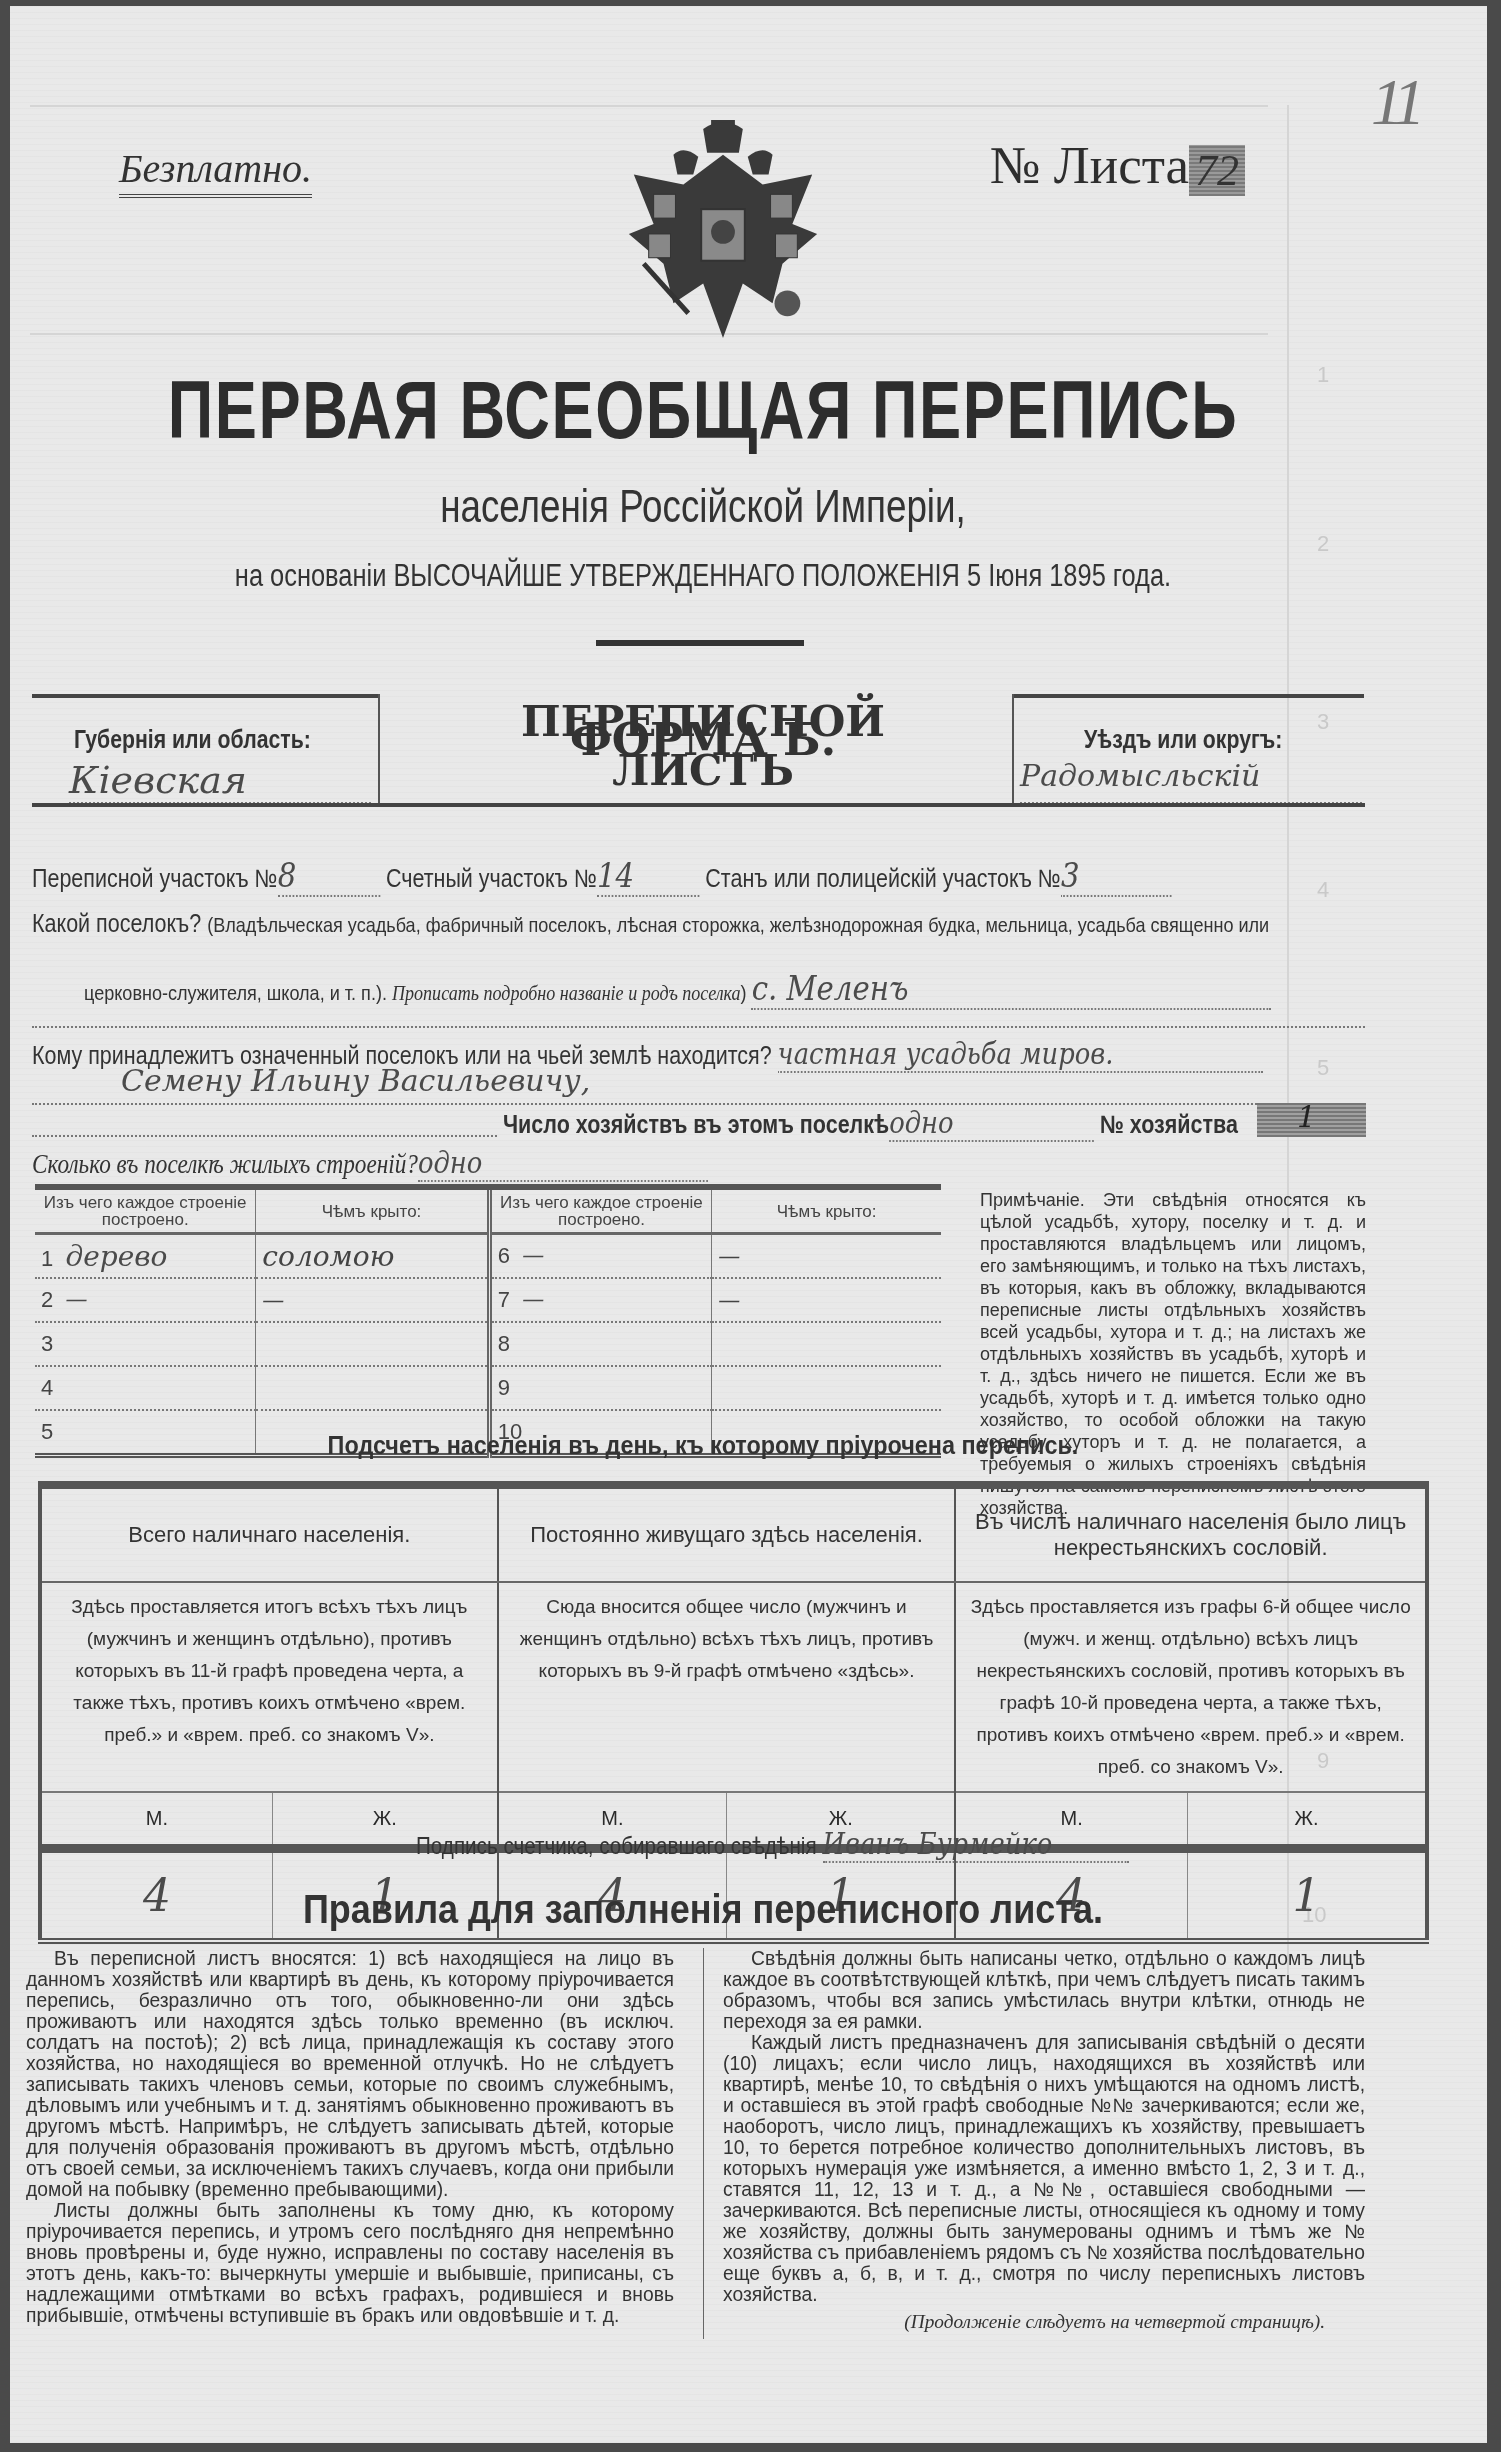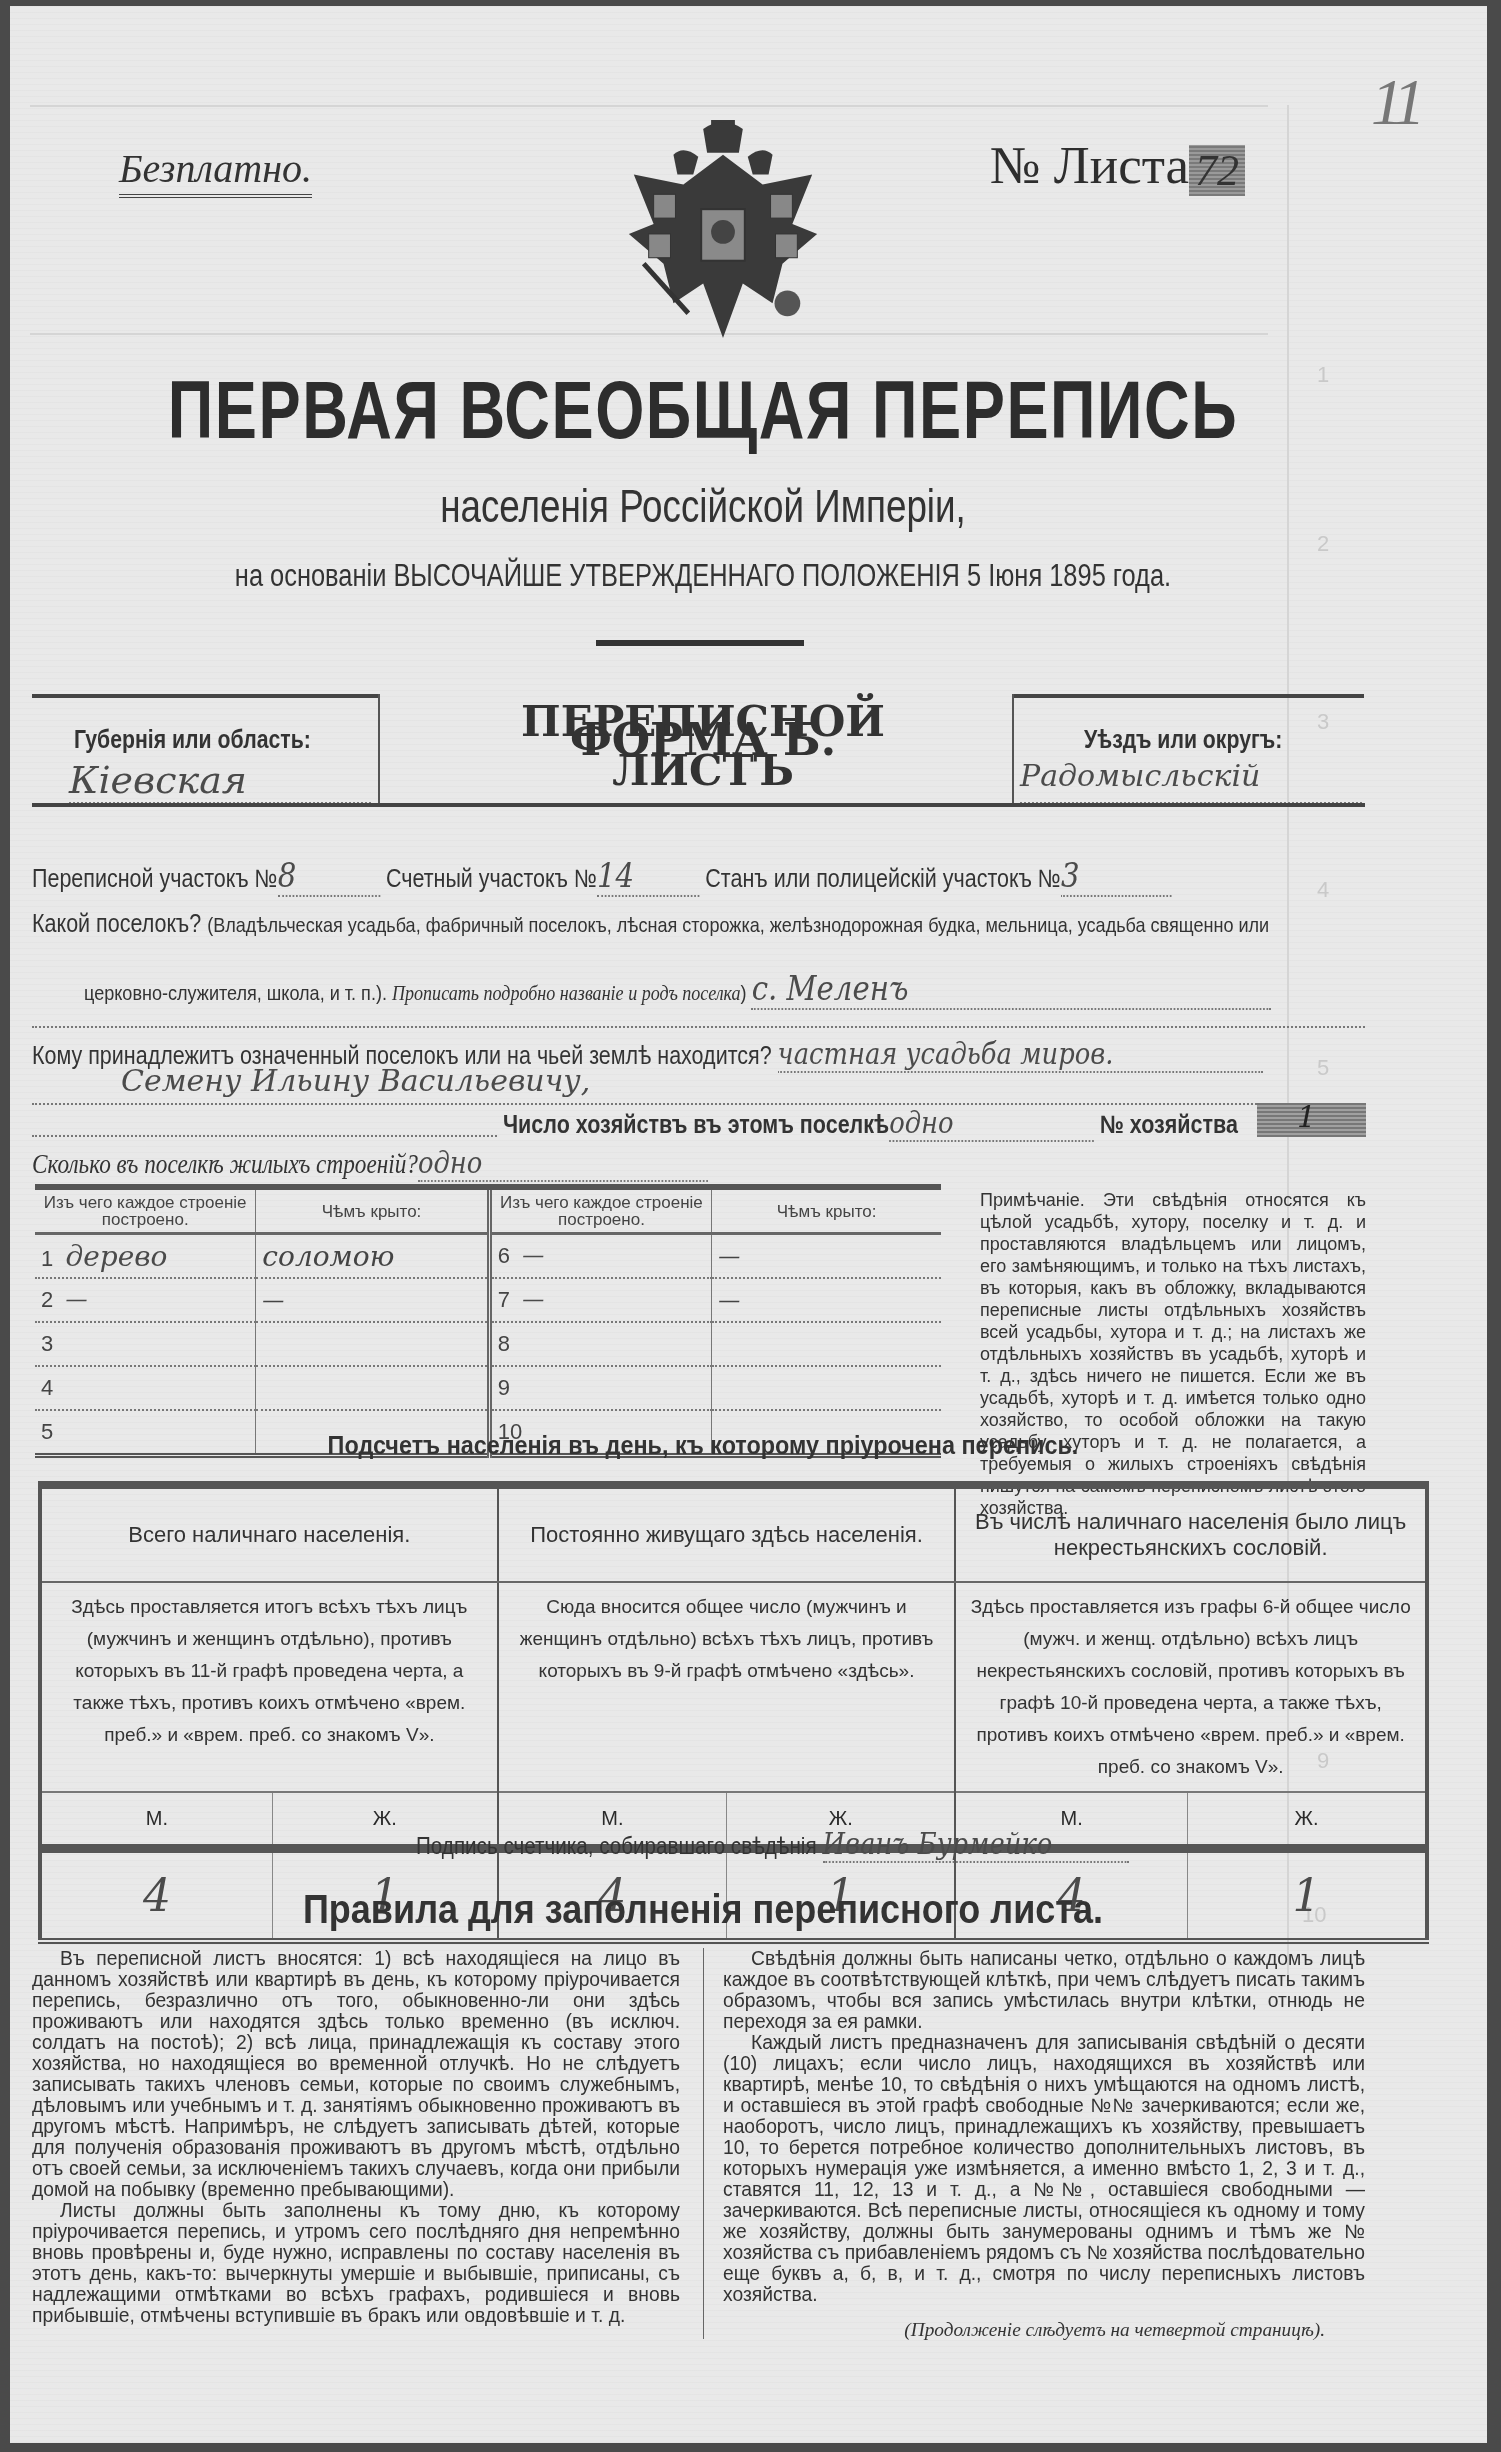--- a/index.html
+++ b/index.html
@@ -237,24 +237,24 @@
     </tr>
   </tbody>
     </table>
 
   <div class="abs signature-row">
     <span>Подпись счетчика, собиравшаго свѣдѣнія</span>
     <span class="hand dotted" style="display:inline-block;width:356px;font-size:30px;">Иванъ Бурмейко</span>
   </div>
 
   <div class="abs rules-title">Правила для заполненія переписного листа.</div>
-  <div class="abs rules-col" style="left:22px;top:1942px;width:648px;">
+  <div class="abs rules-col" style="left:16px;top:1942px;width:648px;">
     <p>Въ переписной листъ вносятся: 1) всѣ находящіеся на лицо въ данномъ хозяйствѣ или квартирѣ въ день, къ которому пріурочивается перепись, безразлично отъ того, обыкновенно-ли они здѣсь проживаютъ или находятся здѣсь только временно (въ исключ. солдатъ на постоѣ); 2) всѣ лица, принадлежащія къ составу этого хозяйства, но находящіеся во временной отлучкѣ. Но не слѣдуетъ записывать такихъ членовъ семьи, которые по своимъ служебнымъ, дѣловымъ или учебнымъ и т. д. занятіямъ обыкновенно проживаютъ въ другомъ мѣстѣ. Напримѣръ, не слѣдуетъ записывать дѣтей, которые для полученія образованія проживаютъ въ другомъ мѣстѣ, отдѣльно отъ своей семьи, за исключеніемъ такихъ случаевъ, когда они прибыли домой на побывку (временно пребывающими).</p>
     <p>Листы должны быть заполнены къ тому дню, къ которому пріурочивается перепись, и утромъ сего послѣдняго дня непремѣнно вновь провѣрены и, буде нужно, исправлены по составу населенія въ этотъ день, какъ-то: вычеркнуты умершіе и выбывшіе, приписаны, съ надлежащими отмѣтками во всѣхъ графахъ, родившіеся и вновь прибывшіе, отмѣчены вступившіе въ бракъ или овдовѣвшіе и т. д.</p>
   </div>
   <div class="abs col-divider"></div>
   <div class="abs rules-col" style="left:713px;top:1942px;width:642px;">
     <p>Свѣдѣнія должны быть написаны четко, отдѣльно о каждомъ лицѣ каждое въ соотвѣтствующей клѣткѣ, при чемъ слѣдуетъ писать такимъ образомъ, чтобы вся запись умѣстилась внутри клѣтки, отнюдь не переходя за ея рамки.</p>
     <p>Каждый листъ предназначенъ для записыванія свѣдѣній о десяти (10) лицахъ; если число лицъ, находящихся въ хозяйствѣ или квартирѣ, менѣе 10, то свѣдѣнія о нихъ умѣщаются на одномъ листѣ, и оставшіеся въ этой графѣ свободные №№ зачеркиваются; если же, наоборотъ, число лицъ, принадлежащихъ къ хозяйству, превышаетъ 10, то берется потребное количество дополнительныхъ листовъ, въ которыхъ нумерація уже измѣняется, а именно вмѣсто 1, 2, 3 и т. д., ставятся 11, 12, 13 и т. д., а №№, оставшіеся свободными — зачеркиваются. Всѣ переписные листы, относящіеся къ одному и тому же хозяйству, должны быть занумерованы однимъ и тѣмъ же № хозяйства съ прибавленіемъ рядомъ съ № хозяйства послѣдовательно еще буквъ а, б, в, и т. д., смотря по числу переписныхъ листовъ хозяйства.</p>
-    <p class="italic" style="text-align:right;padding-right:40px;margin-top:14px;">(Продолженіе слѣдуетъ на четвертой страницѣ).</p>
+    <p class="italic" style="text-align:right;padding-right:40px;margin-top:6px;">(Продолженіе слѣдуетъ на четвертой страницѣ).</p>
   </div>
 </div>
 
 
 </body></html>

